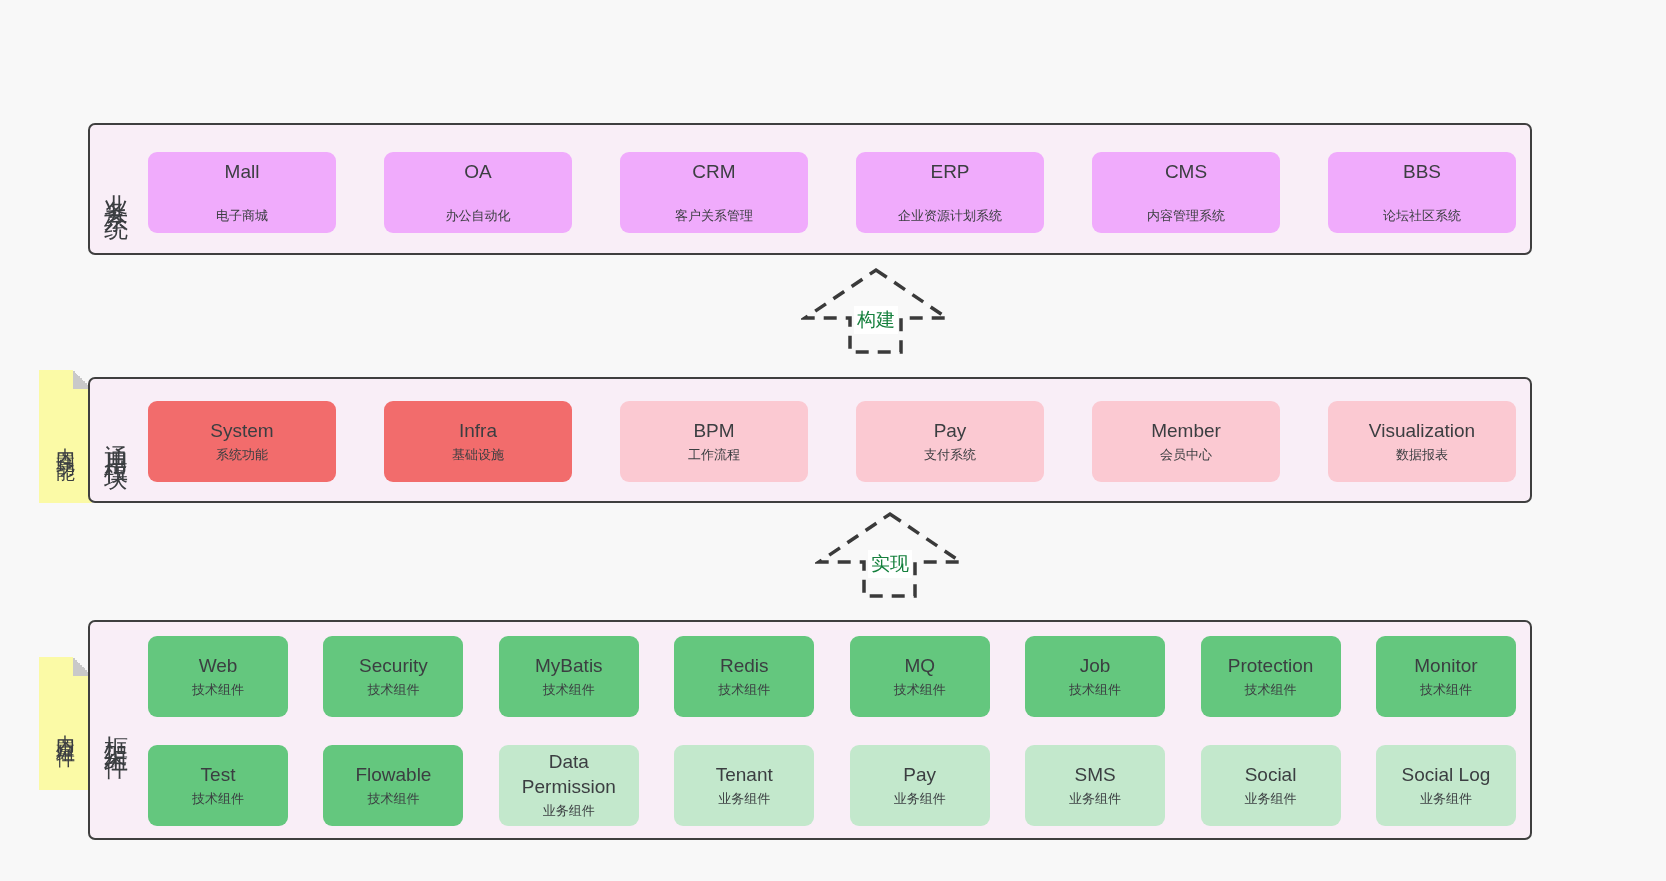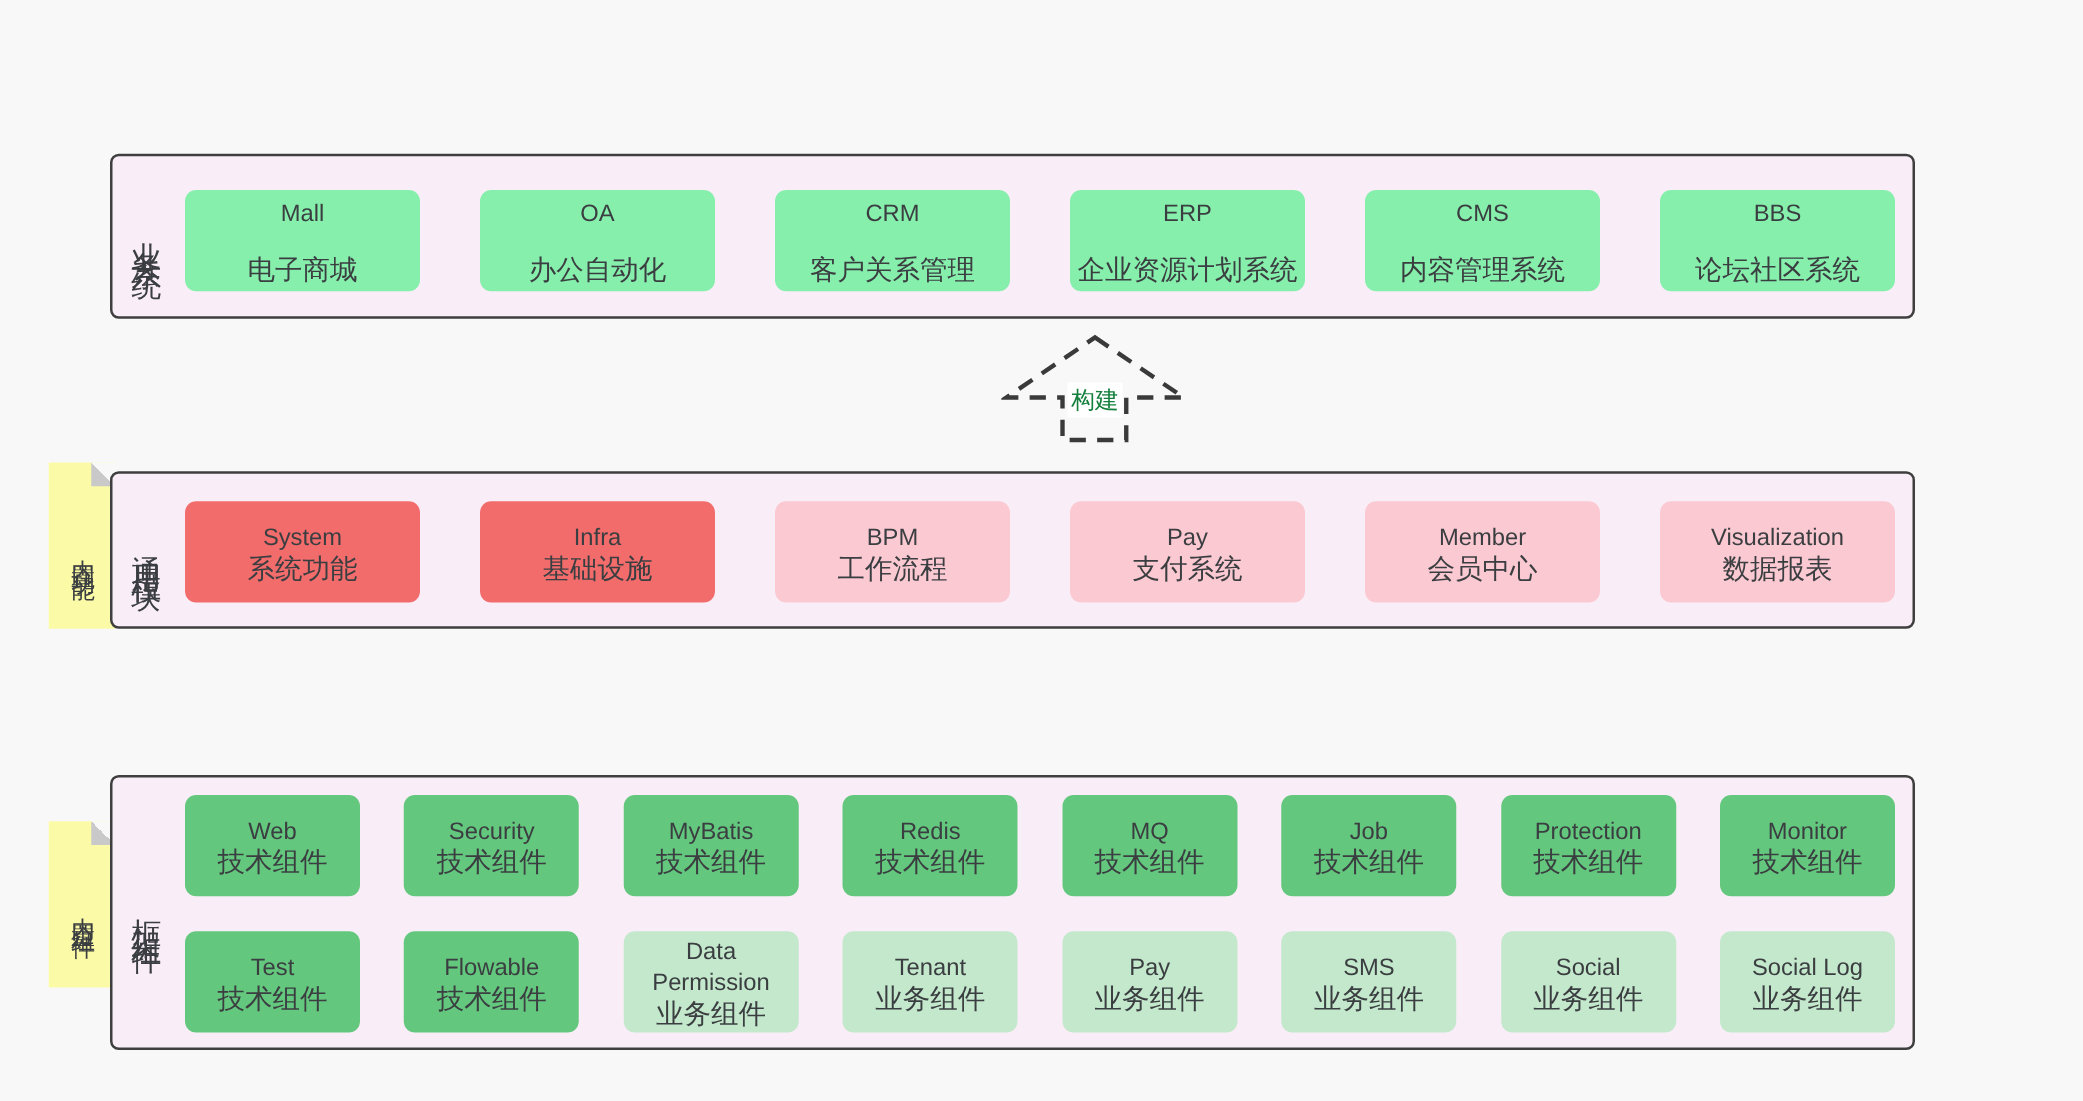--- a/index.html
+++ b/index.html
@@ -25,22 +25,22 @@
     display:flex; justify-content:space-between;
   }
   .box {
     height:81px; border-radius:9px;
     display:flex; flex-direction:column; align-items:center; justify-content:center;
     text-align:center; padding:0 6px;
   }
   .w188 { width:188px; }
   .w140 { width:140px; }
   .box .en { font-size:19px; line-height:25px; }
-  .box .zh { font-size:22px; line-height:23px;font-family:Liberation Serif, serif; }
-  .blue  { background:#86efac;gap:20px; }
+  .box .zh { font-size:13px; line-height:23px;font-family:Liberation Serif, serif; }
+  .blue  { background:#f0abfc;gap:20px; }
   .red   { background:#f26c6c; }
   .pink  { background:#fbc9d2; }
   .green { background:#64c77e; }
   .lightgreen { background:#c3e8cc; }
   .sticky {
     position:absolute; left:39px; width:53px; height:133px;
     background:#fbfaa6;
     display:flex; align-items:center; justify-content:center;
   }
   .sticky .fold {
@@ -129,20 +129,26 @@
         <div class="en">Member</div>
         <div class="zh">会员中心</div>
       </div>
       <div class="box pink w188">
         <div class="en">Visualization</div>
         <div class="zh">数据报表</div>
       </div>
     </div>
   </section>
 
+  <div class="arrow" style="left:815px; top:510px;">
+    <svg width="150" height="90" viewBox="0 0 150 90">
+      <polygon points="75,4 146,52 100,52 100,86 49,86 49,52 4,52" fill="#f8f8f8" stroke="#3a3a3a" stroke-width="3.5" stroke-dasharray="13 9" stroke-linejoin="miter"></polygon>
+    </svg>
+    <div class="arrow-label">实现</div>
+  </div>
 
   <div class="sticky" style="top:657px;">
     <div class="fold"></div>
     <span class="sticky-text">内置组件</span>
   </div>
 
   <section class="layer" style="top:620px; height:220px;">
     <div class="layer-label">框架组件</div>
 
     <div class="row" style="top:14px;">

